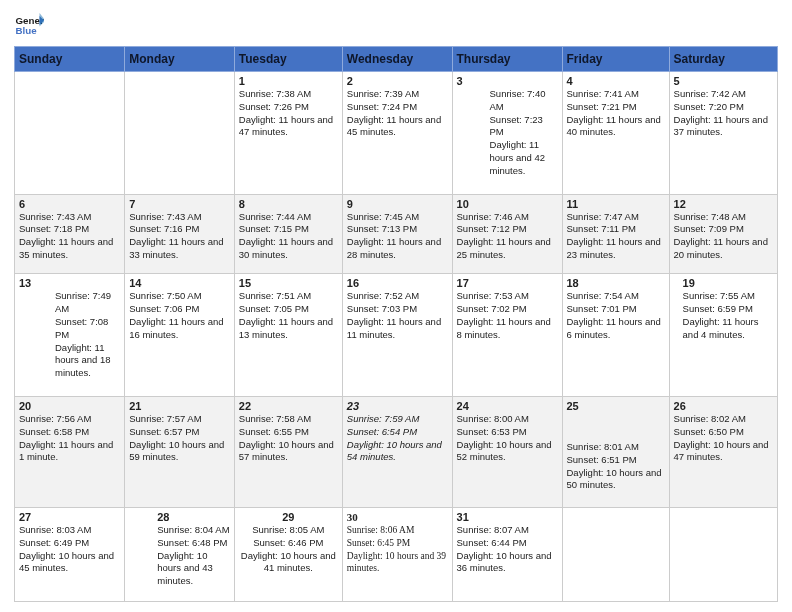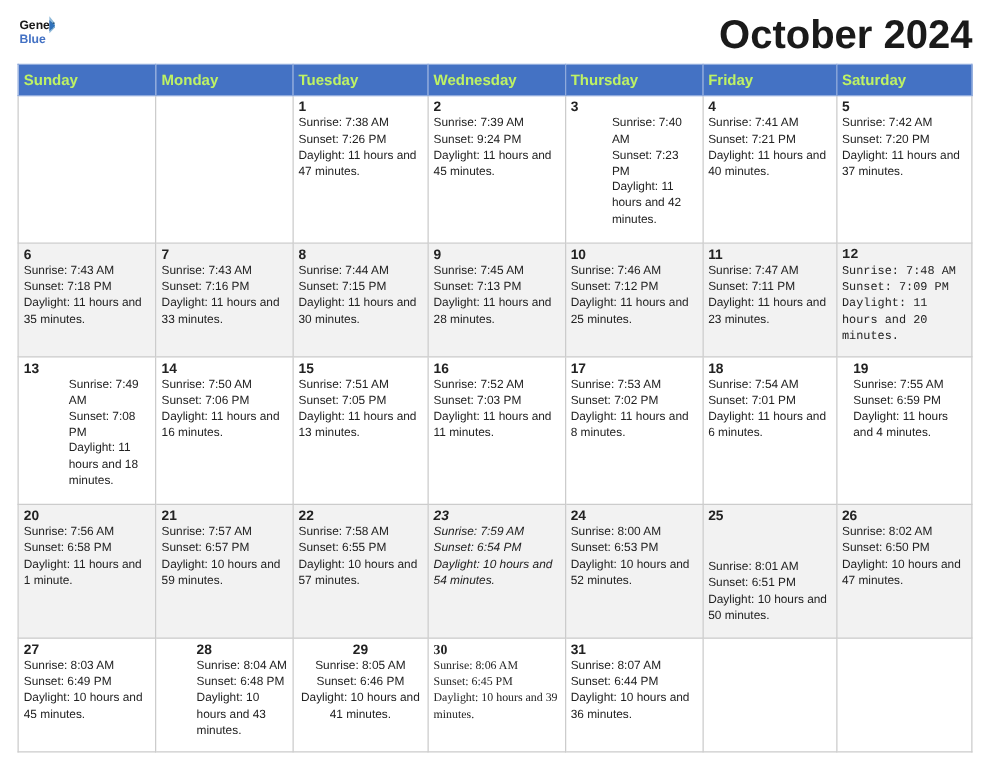--- a/index.html
+++ b/index.html
@@ -47,21 +47,21 @@
       color: #333;
       margin-top: 2px;
     }
     .calendar {
       width: 100%;
       border-collapse: collapse;
       flex: 1;
     }
     .calendar th {
       background: #4472c4;
-      color: #bef264;
+      color: #0f172a;
       font-size: 12px;
       font-weight: bold;
       padding: 5px 4px;
       text-align: left;
       border: 1px solid #8faadc;
     }
     .calendar td {
       border: 1px solid #ccc;
       vertical-align: top;
       padding: 3px 4px;
@@ -101,21 +101,20 @@
   <div class="header">
     <div class="logo">
       <svg class="logo-icon" viewBox="0 0 40 40" xmlns="http://www.w3.org/2000/svg">
         <text x="2" y="18" font-size="13" font-weight="bold" fill="#1a1a1a" font-family="Arial">General</text>
         <text x="2" y="32" font-size="13" font-weight="bold" fill="#4472c4" font-family="Arial">Blue</text>
         <polygon points="34,8 40,14 34,20" fill="#4472c4"></polygon>
         <polygon points="34,4 42,14 34,22" fill="#1a6faf" opacity="0.5"></polygon>
       </svg>
     </div>
     <div class="title-area">
-      <div class="month-title">October 2024</div>
     </div>
   </div>
 
   <table class="calendar">
     <thead>
       <tr>
       <th>Sunday</th>
           <th>Monday</th>
           <th>Tuesday</th>
           <th>Wednesday</th>
@@ -130,21 +129,21 @@
           <td class="empty-cell" style="background: rgb(255, 255, 255);"></td>
           <td style="background: rgb(255, 255, 255);">
             <span class="day-number">1</span>
             <div class="day-detail" style="white-space: pre-line;">Sunrise: 7:38 AM
 Sunset: 7:26 PM
 Daylight: 11 hours and 47 minutes.</div>
           </td>
           <td style="background: rgb(255, 255, 255);">
             <span class="day-number">2</span>
             <div class="day-detail" style="white-space: pre-line;">Sunrise: 7:39 AM
-Sunset: 9:24 PM
+Sunset: 7:24 PM
 Daylight: 11 hours and 45 minutes.</div>
           </td>
           <td style="background: rgb(255, 255, 255);">
             <span class="day-number">3</span>
             <div class="day-detail" style="white-space: pre-line; margin-left: 33px;">Sunrise: 7:40 AM
 Sunset: 7:23 PM
 Daylight: 11 hours and 42 minutes.</div>
           </td>
           <td style="background: rgb(255, 255, 255);">
             <span class="day-number">4</span>
@@ -189,21 +188,21 @@
             <div class="day-detail" style="white-space: pre-line;">Sunrise: 7:46 AM
 Sunset: 7:12 PM
 Daylight: 11 hours and 25 minutes.</div>
           </td>
           <td style="background: rgb(242, 242, 242);">
             <span class="day-number">11</span>
             <div class="day-detail" style="white-space: pre-line;">Sunrise: 7:47 AM
 Sunset: 7:11 PM
 Daylight: 11 hours and 23 minutes.</div>
           </td>
-          <td style="background: rgb(242, 242, 242); font-family: Liberation Mono, monospace;">
+          <td style="background: rgb(242, 242, 242);">
             <span class="day-number">12</span>
             <div class="day-detail" style="white-space: pre-line;">Sunrise: 7:48 AM
 Sunset: 7:09 PM
 Daylight: 11 hours and 20 minutes.</div>
           </td>
         </tr>
         <tr>
           <td style="background: rgb(255, 255, 255);">
             <span class="day-number">13</span>
             <div class="day-detail" style="white-space: pre-line; margin-left: 36px;">Sunrise: 7:49 AM

